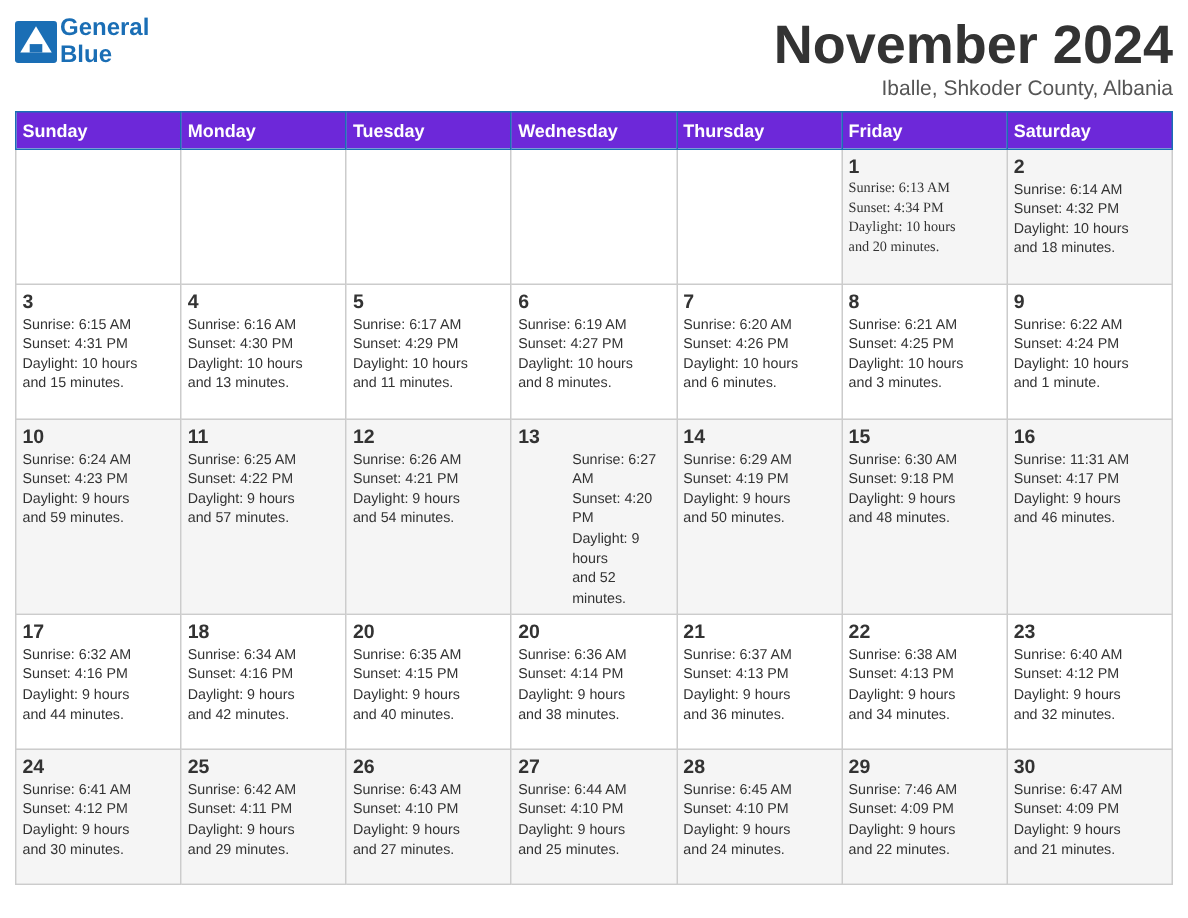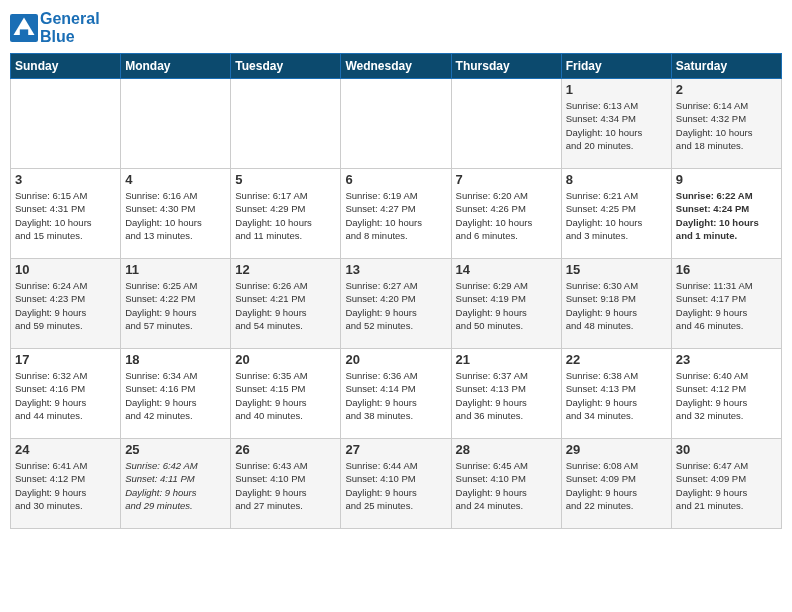--- a/index.html
+++ b/index.html
@@ -38,21 +38,21 @@
     .subtitle {
       font-size: 14px;
       color: #555;
     }
     .calendar {
       width: 100%;
       border-collapse: collapse;
       border: 1px solid #ccc;
     }
     .calendar th {
-      background-color: #0c4a6e;
+      background-color: #6d28d9;
       color: #fff;
       font-size: 12px;
       font-weight: bold;
       padding: 5px 4px;
       text-align: left;
       border: 1px solid #1a6eb5;
     }
     .calendar td {
       vertical-align: top;
       border: 1px solid #ccc;
@@ -93,20 +93,24 @@
     <svg class="logo-icon" viewBox="0 0 40 40">
       <rect x="0" y="0" width="40" height="40" fill="#1a6eb5" rx="3"></rect>
       <polygon points="20,5 35,30 5,30" fill="white"></polygon>
       <rect x="14" y="22" width="12" height="8" fill="#1a6eb5"></rect>
     </svg>
     <div>
       <div style="font-size:16px;font-weight:bold;color:#1a6eb5;line-height:1.1;">General</div>
       <div style="font-size:16px;font-weight:bold;color:#1a6eb5;line-height:1.1;">Blue</div>
     </div>
   </div>
+  <div class="title-block">
+    <div class="month-title">November 2024</div>
+    <div class="subtitle">Iballe, Shkoder County, Albania</div>
+  </div>
 </div>
 
 <table class="calendar">
   <thead>
     <tr>
     <th>Sunday</th>
         <th>Monday</th>
         <th>Tuesday</th>
         <th>Wednesday</th>
         <th>Thursday</th>
@@ -116,21 +120,21 @@
   </thead>
   <tbody id="calendar-body">
   <tr>
         <td class="empty-cell"></td>
         <td class="empty-cell"></td>
         <td class="empty-cell"></td>
         <td class="empty-cell"></td>
         <td class="empty-cell"></td>
         <td>
           <span class="day-number">1</span>
-          <div class="day-info" style="white-space: pre-line;">Sunrise: 6:13 AM
+          <div class="day-info" style="white-space: pre-line; font-family: Liberation Serif, serif;">Sunrise: 6:13 AM
 Sunset: 4:34 PM
 Daylight: 10 hours
 and 20 minutes.</div>
         </td>
         <td>
           <span class="day-number">2</span>
           <div class="day-info" style="white-space: pre-line;">Sunrise: 6:14 AM
 Sunset: 4:32 PM
 Daylight: 10 hours
 and 18 minutes.</div>
@@ -174,21 +178,21 @@
         </td>
         <td>
           <span class="day-number">8</span>
           <div class="day-info" style="white-space: pre-line;">Sunrise: 6:21 AM
 Sunset: 4:25 PM
 Daylight: 10 hours
 and 3 minutes.</div>
         </td>
         <td>
           <span class="day-number">9</span>
-          <div class="day-info" style="white-space: pre-line; font-weight: bold;">Sunrise: 6:22 AM
+          <div class="day-info" style="white-space: pre-line;">Sunrise: 6:22 AM
 Sunset: 4:24 PM
 Daylight: 10 hours
 and 1 minute.</div>
         </td>
       </tr>
       <tr>
         <td>
           <span class="day-number">10</span>
           <div class="day-info" style="white-space: pre-line;">Sunrise: 6:24 AM
 Sunset: 4:23 PM
@@ -204,21 +208,21 @@
         </td>
         <td>
           <span class="day-number">12</span>
           <div class="day-info" style="white-space: pre-line;">Sunrise: 6:26 AM
 Sunset: 4:21 PM
 Daylight: 9 hours
 and 54 minutes.</div>
         </td>
         <td>
           <span class="day-number">13</span>
-          <div class="day-info" style="white-space: pre-line;">Sunrise: 6:27 AM
+          <div class="day-info" style="white-space: pre-line; margin-left: 36px;">Sunrise: 6:27 AM
 Sunset: 4:20 PM
 Daylight: 9 hours
 and 52 minutes.</div>
         </td>
         <td>
           <span class="day-number">14</span>
           <div class="day-info" style="white-space: pre-line;">Sunrise: 6:29 AM
 Sunset: 4:19 PM
 Daylight: 9 hours
 and 50 minutes.</div>
@@ -292,21 +296,21 @@
       <tr>
         <td>
           <span class="day-number">24</span>
           <div class="day-info" style="white-space: pre-line;">Sunrise: 6:41 AM
 Sunset: 4:12 PM
 Daylight: 9 hours
 and 30 minutes.</div>
         </td>
         <td>
           <span class="day-number">25</span>
-          <div class="day-info" style="white-space: pre-line; font-style: italic;">Sunrise: 6:42 AM
+          <div class="day-info" style="white-space: pre-line;">Sunrise: 6:42 AM
 Sunset: 4:11 PM
 Daylight: 9 hours
 and 29 minutes.</div>
         </td>
         <td>
           <span class="day-number">26</span>
           <div class="day-info" style="white-space: pre-line;">Sunrise: 6:43 AM
 Sunset: 4:10 PM
 Daylight: 9 hours
 and 27 minutes.</div>
@@ -320,21 +324,21 @@
         </td>
         <td>
           <span class="day-number">28</span>
           <div class="day-info" style="white-space: pre-line;">Sunrise: 6:45 AM
 Sunset: 4:10 PM
 Daylight: 9 hours
 and 24 minutes.</div>
         </td>
         <td>
           <span class="day-number">29</span>
-          <div class="day-info" style="white-space: pre-line;">Sunrise: 6:08 AM
+          <div class="day-info" style="white-space: pre-line;">Sunrise: 7:46 AM
 Sunset: 4:09 PM
 Daylight: 9 hours
 and 22 minutes.</div>
         </td>
         <td>
           <span class="day-number">30</span>
           <div class="day-info" style="white-space: pre-line;">Sunrise: 6:47 AM
 Sunset: 4:09 PM
 Daylight: 9 hours
 and 21 minutes.</div>

